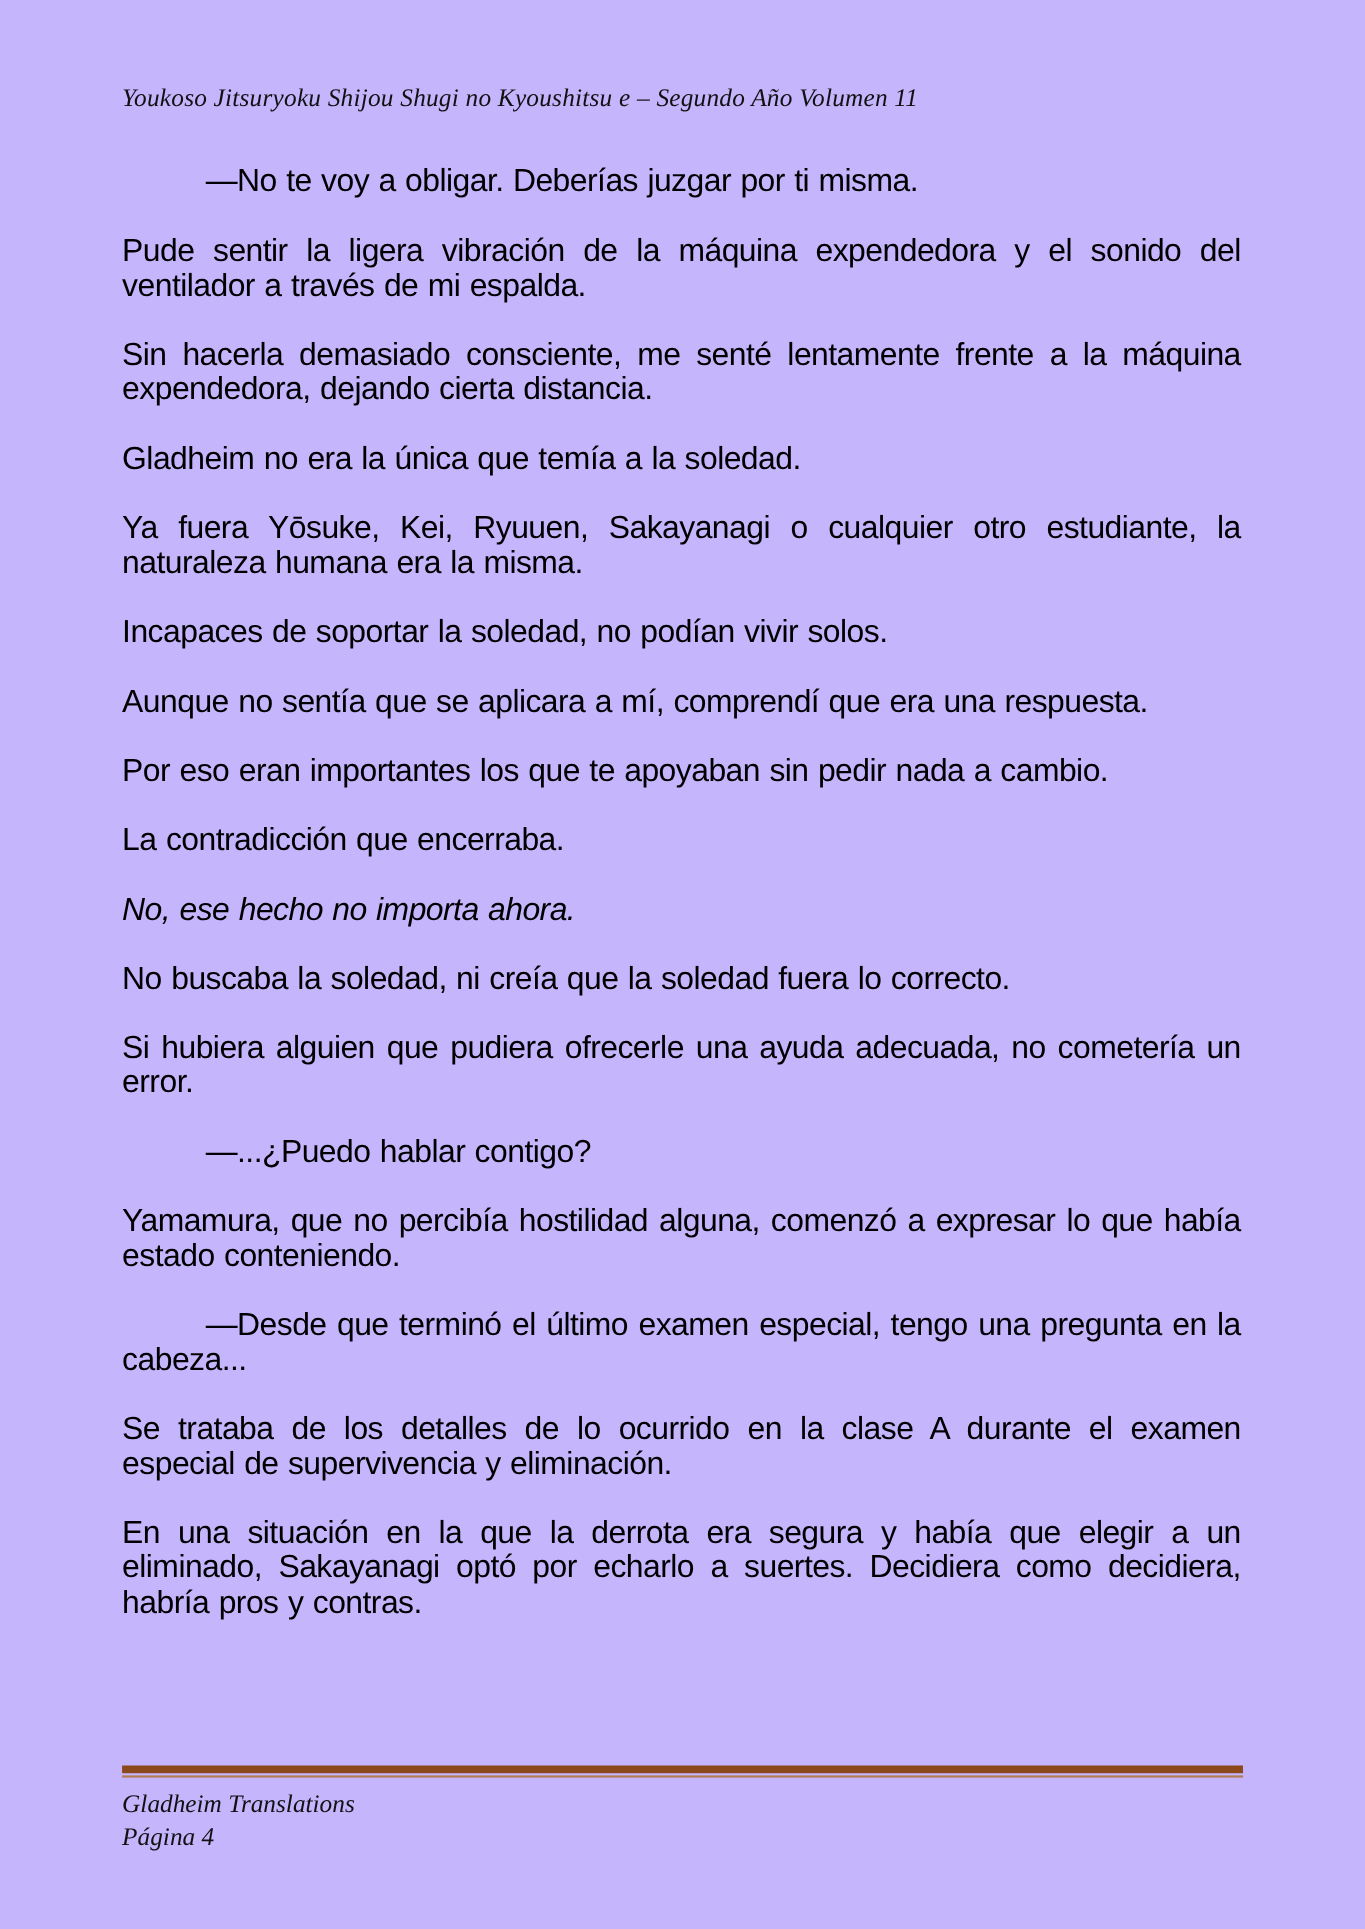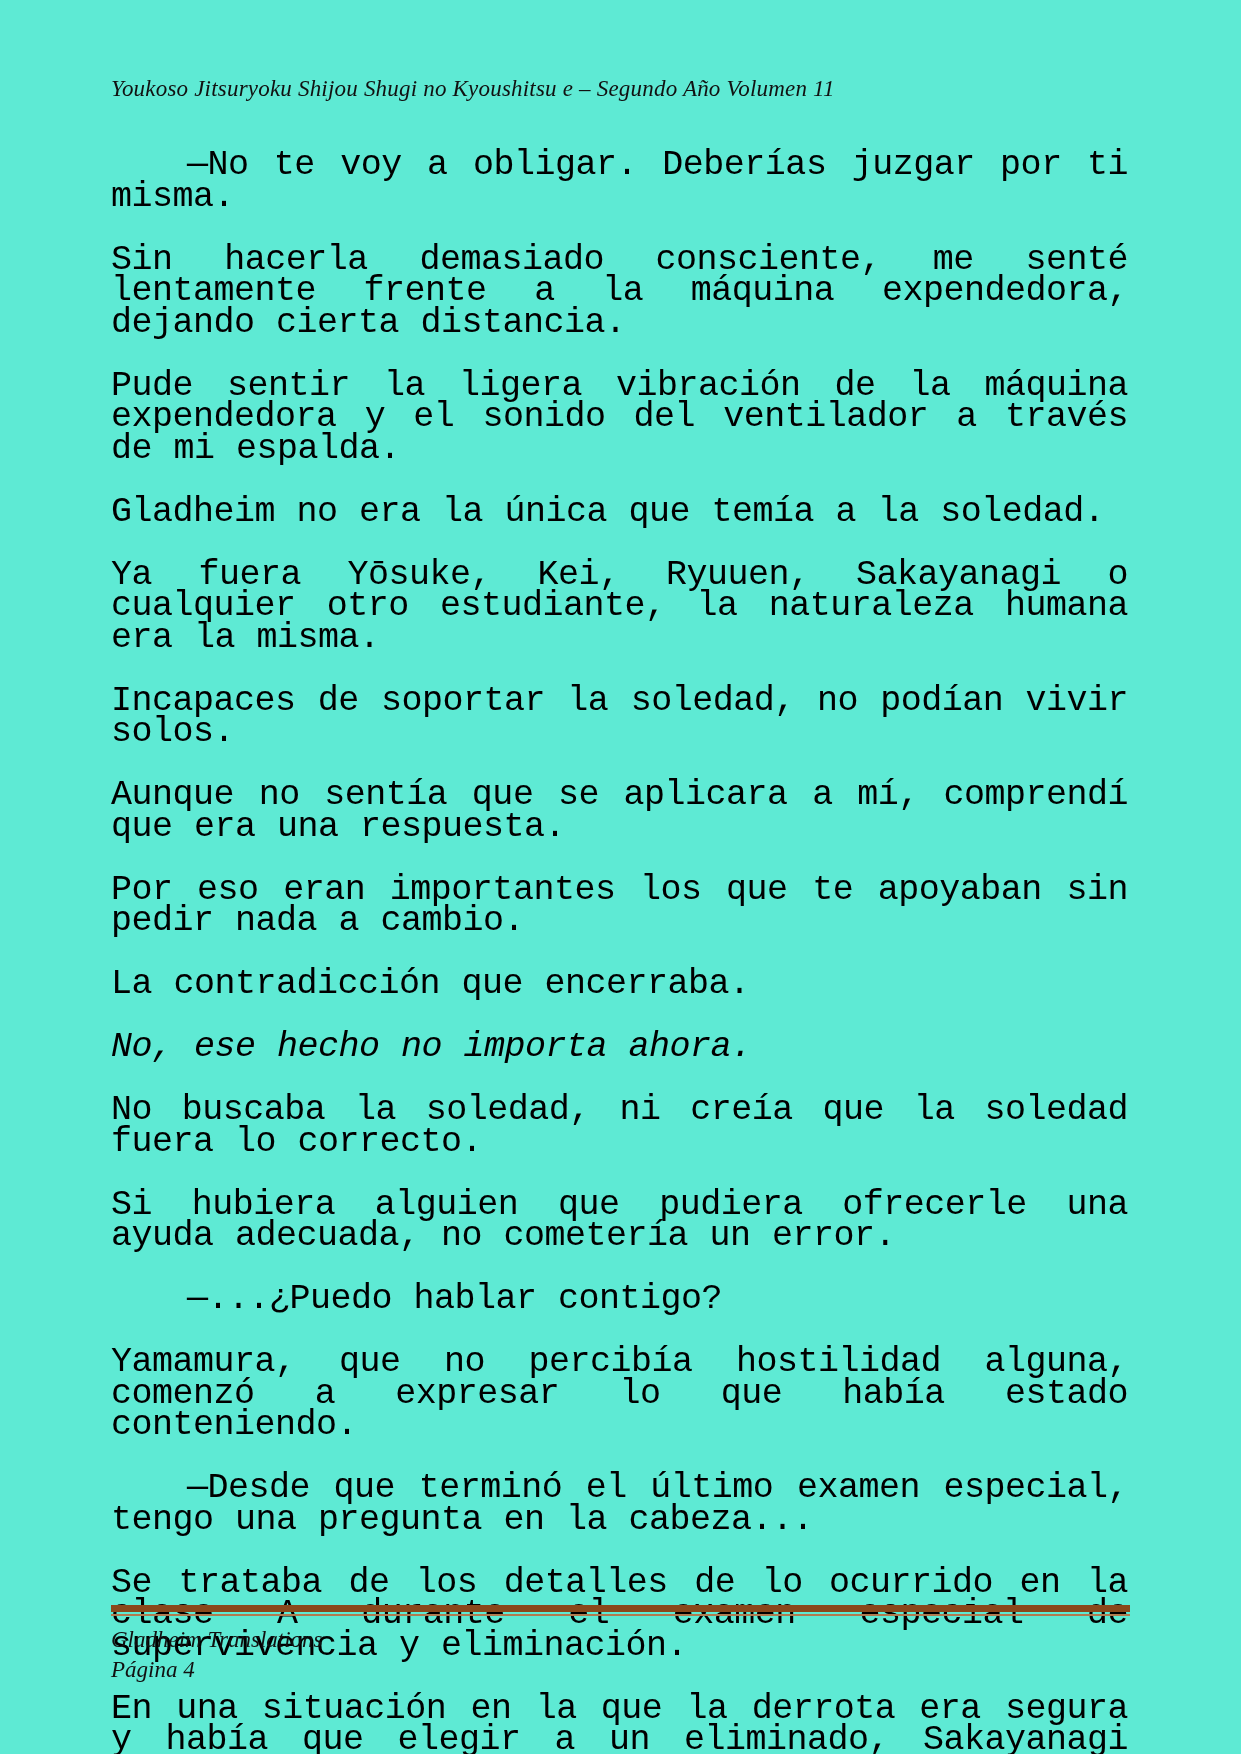--- a/index.html
+++ b/index.html
@@ -9,21 +9,21 @@
     position: relative;
     overflow: hidden;
     font-family: "Liberation Sans", "DejaVu Sans", sans-serif;
     color: #000000;
   }
   .page {
     position: absolute;
     inset: 0;
     width: 1241px;
     height: 1754px;
-    background: #5eead4;
+    background: #c4b5fd;
   }
   
   .doc-header {
     position: absolute;
     top: 74px;
     left: 111px;
     width: 1017px;
     font-family: "Liberation Serif", "DejaVu Serif", serif;
     font-style: italic;
     font-size: 23px;
@@ -33,27 +33,26 @@
     letter-spacing: 0.2px;
   }
   
   .doc-body {
     position: absolute;
     top: 150px;
     left: 111px;
     width: 1017px;
   }
   .doc-body p {
-    font-size: 35px;
+    font-size: 29px;
     line-height: 31.5px;
     letter-spacing: -0.5px;
     text-align: justify;
     margin: 0 0 31.5px 0;
     word-spacing: 1px;
-    font-family: Liberation Mono, monospace;
   }
   .doc-body p.dialogue { text-indent: 76px; }
   .doc-body p.italic { font-style: italic; margin-top: 20px; }
   
   .doc-footer {
     position: absolute;
     left: 111px;
     width: 1019px;
     top: 1605px;
   }
@@ -74,22 +73,22 @@
 </style>
 </head>
 <body>
 
 <div class="page">
 
   <div class="doc-header">Youkoso Jitsuryoku Shijou Shugi no Kyoushitsu e – Segundo Año Volumen 11</div>
 
   <div class="doc-body">
       <p class="dialogue">—No te voy a obligar. Deberías juzgar por ti misma.</p>
+      <p>Pude sentir la ligera vibración de la máquina expendedora y el sonido del ventilador a través de mi espalda.</p>
       <p>Sin hacerla demasiado consciente, me senté lentamente frente a la máquina expendedora, dejando cierta distancia.</p>
-      <p>Pude sentir la ligera vibración de la máquina expendedora y el sonido del ventilador a través de mi espalda.</p>
       <p>Gladheim no era la única que temía a la soledad.</p>
       <p>Ya fuera Yōsuke, Kei, Ryuuen, Sakayanagi o cualquier otro estudiante, la naturaleza humana era la misma.</p>
       <p>Incapaces de soportar la soledad, no podían vivir solos.</p>
       <p>Aunque no sentía que se aplicara a mí, comprendí que era una respuesta.</p>
       <p>Por eso eran importantes los que te apoyaban sin pedir nada a cambio.</p>
       <p>La contradicción que encerraba.</p>
       <p class="italic">No, ese hecho no importa ahora.</p>
       <p>No buscaba la soledad, ni creía que la soledad fuera lo correcto.</p>
       <p>Si hubiera alguien que pudiera ofrecerle una ayuda adecuada, no cometería un error.</p>
       <p class="dialogue">—...¿Puedo hablar contigo?</p>

